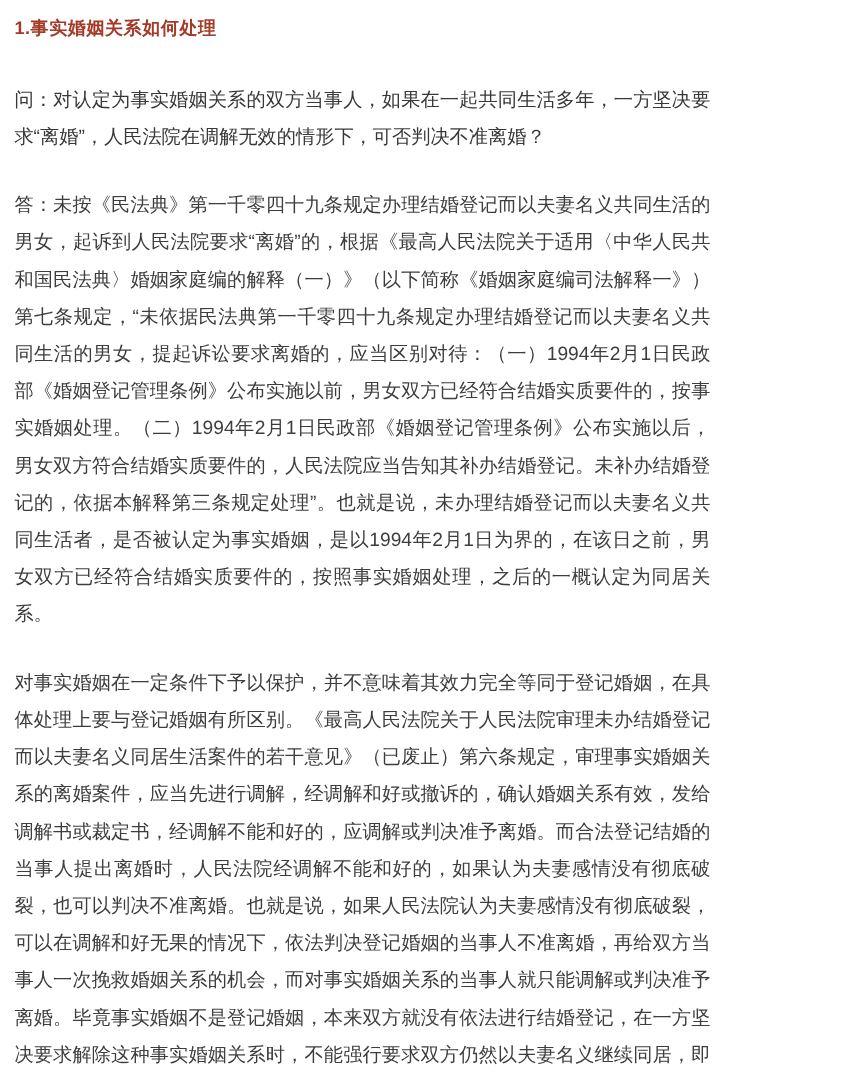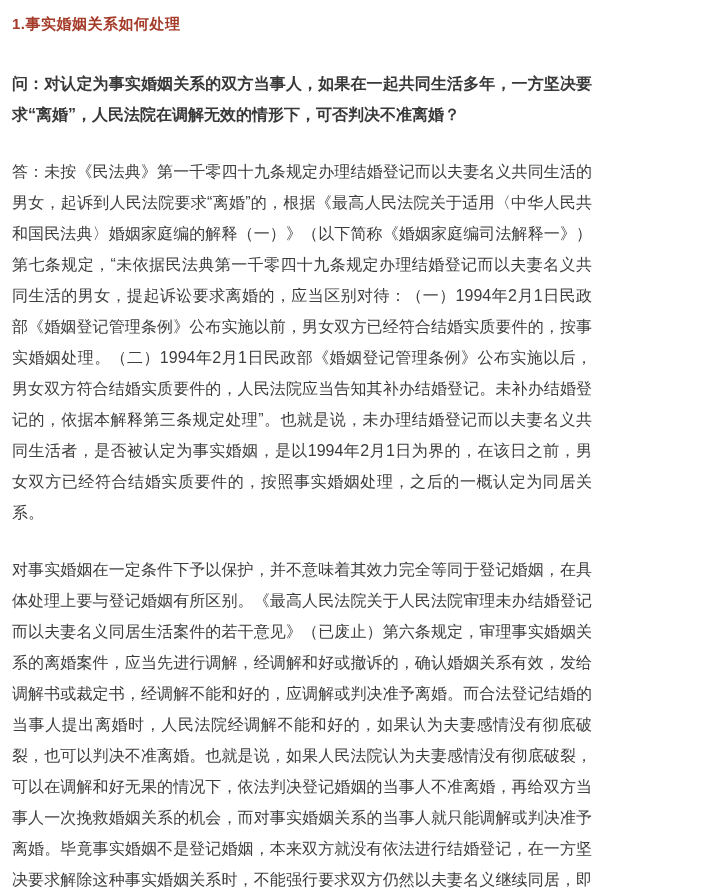--- a/index.html
+++ b/index.html
@@ -29,21 +29,21 @@
   .para {
     font-size: 16px;
     line-height: 31px;
     color: var(--text, #3d3d3d);
     text-align: justify;
     text-justify: inter-ideograph;
     margin: 26px 0 0 0;
     word-break: break-all;
   }
   .question {
-    font-weight: 700;
+    font-weight: 400;
     color: var(--text-strong, #383838);
     margin-top: 34px;
   }
 </style>
 </head>
 <body style="background: rgb(255, 255, 255);">
 
 <div class="article">
   <h1 class="section-heading">1.事实婚姻关系如何处理</h1>
 

